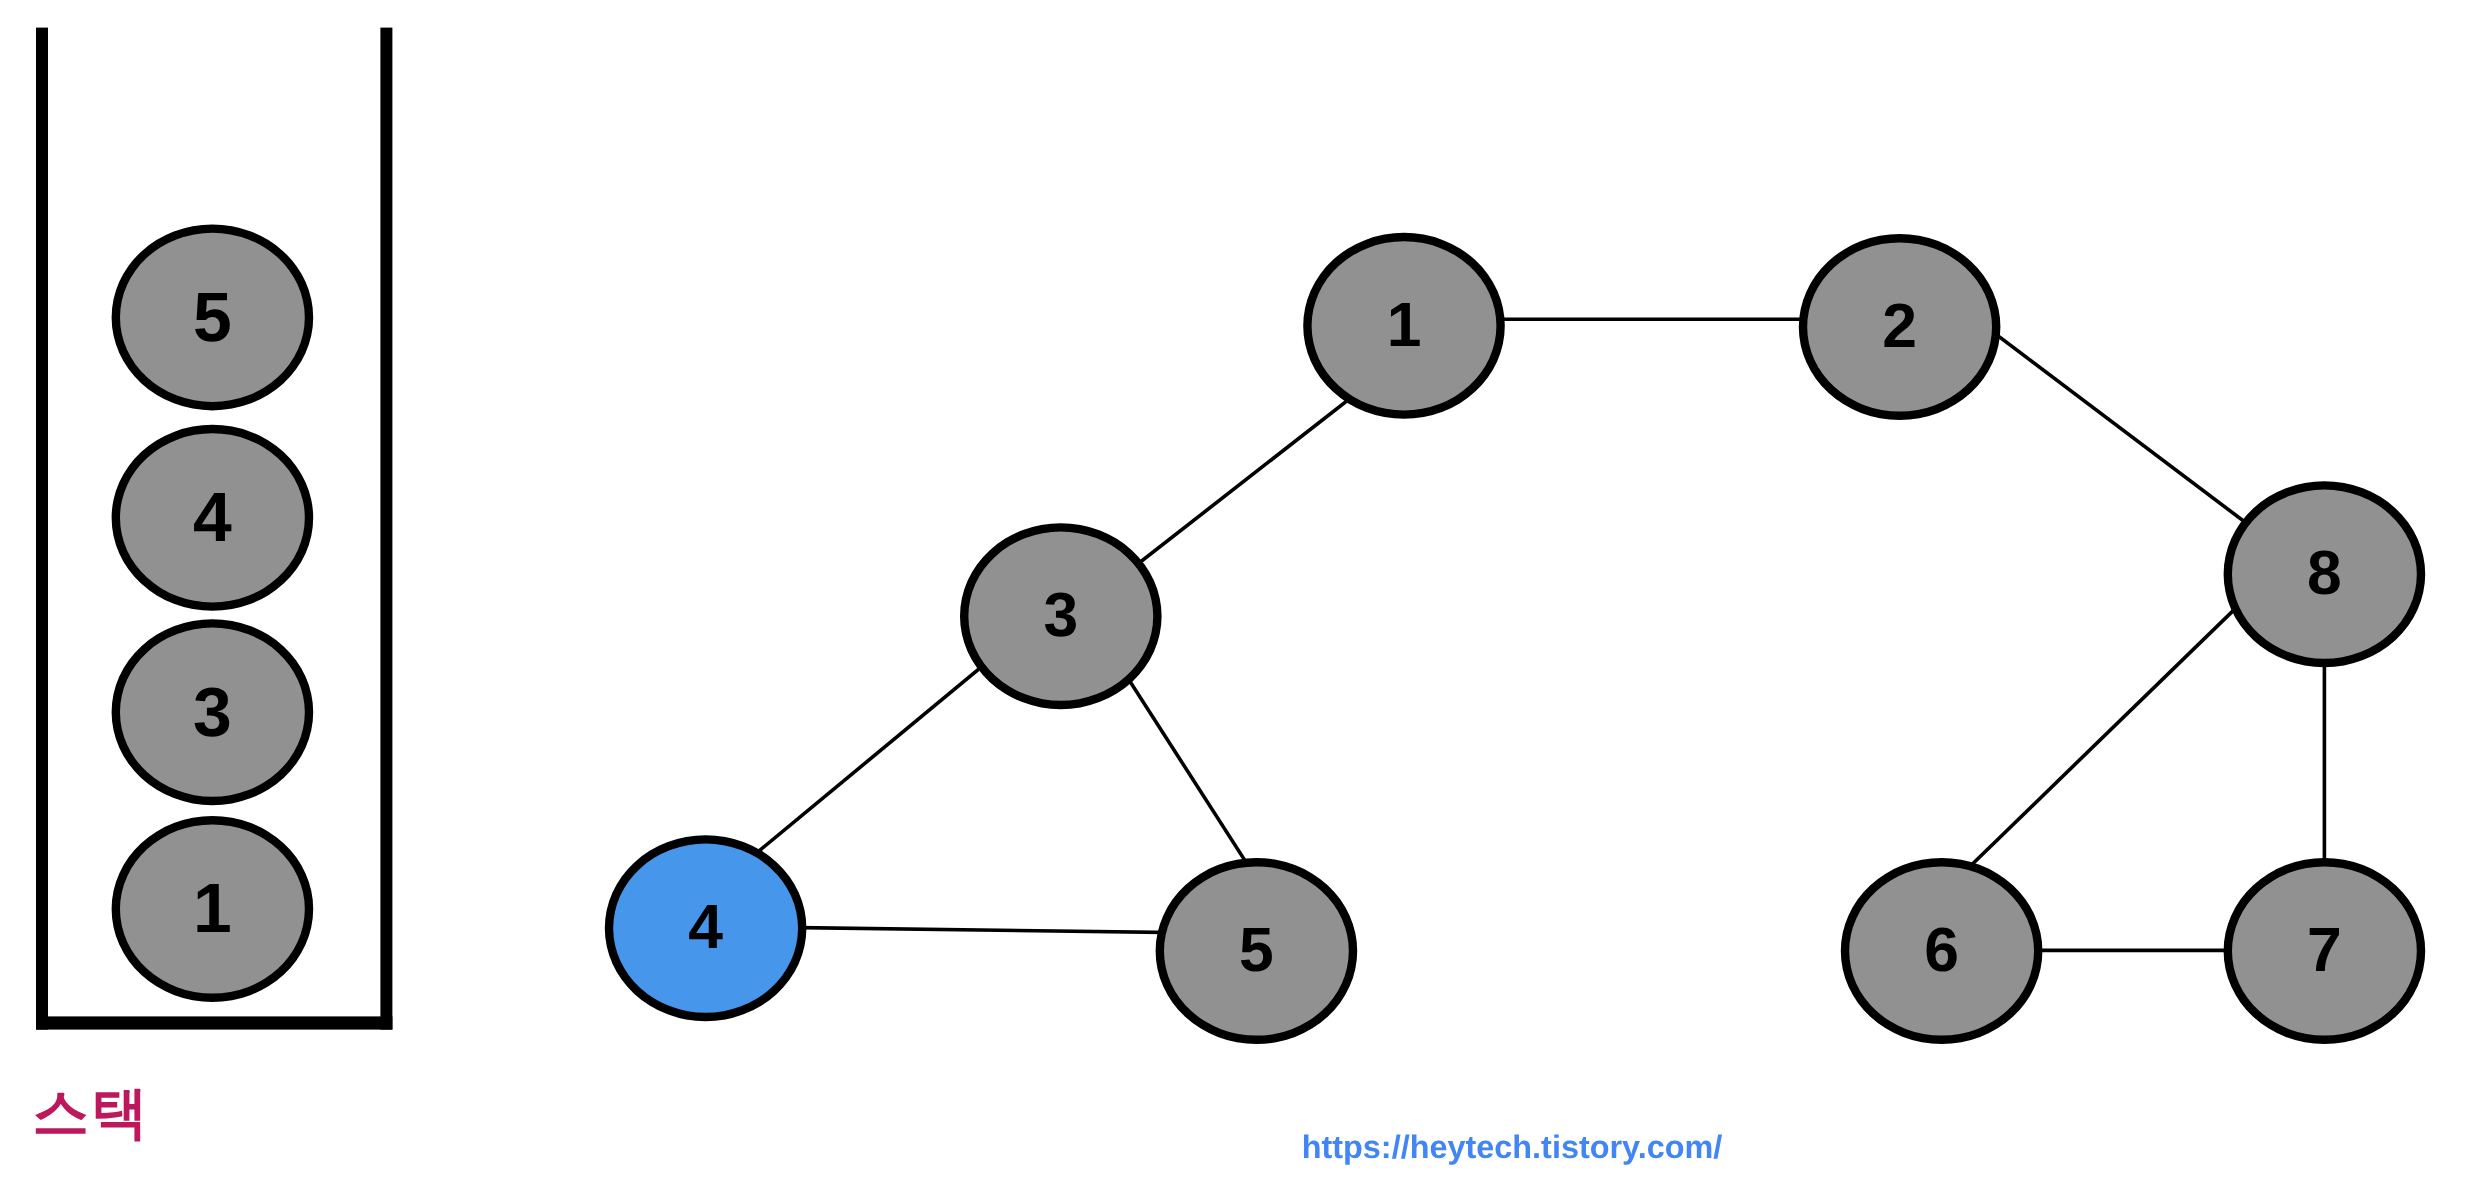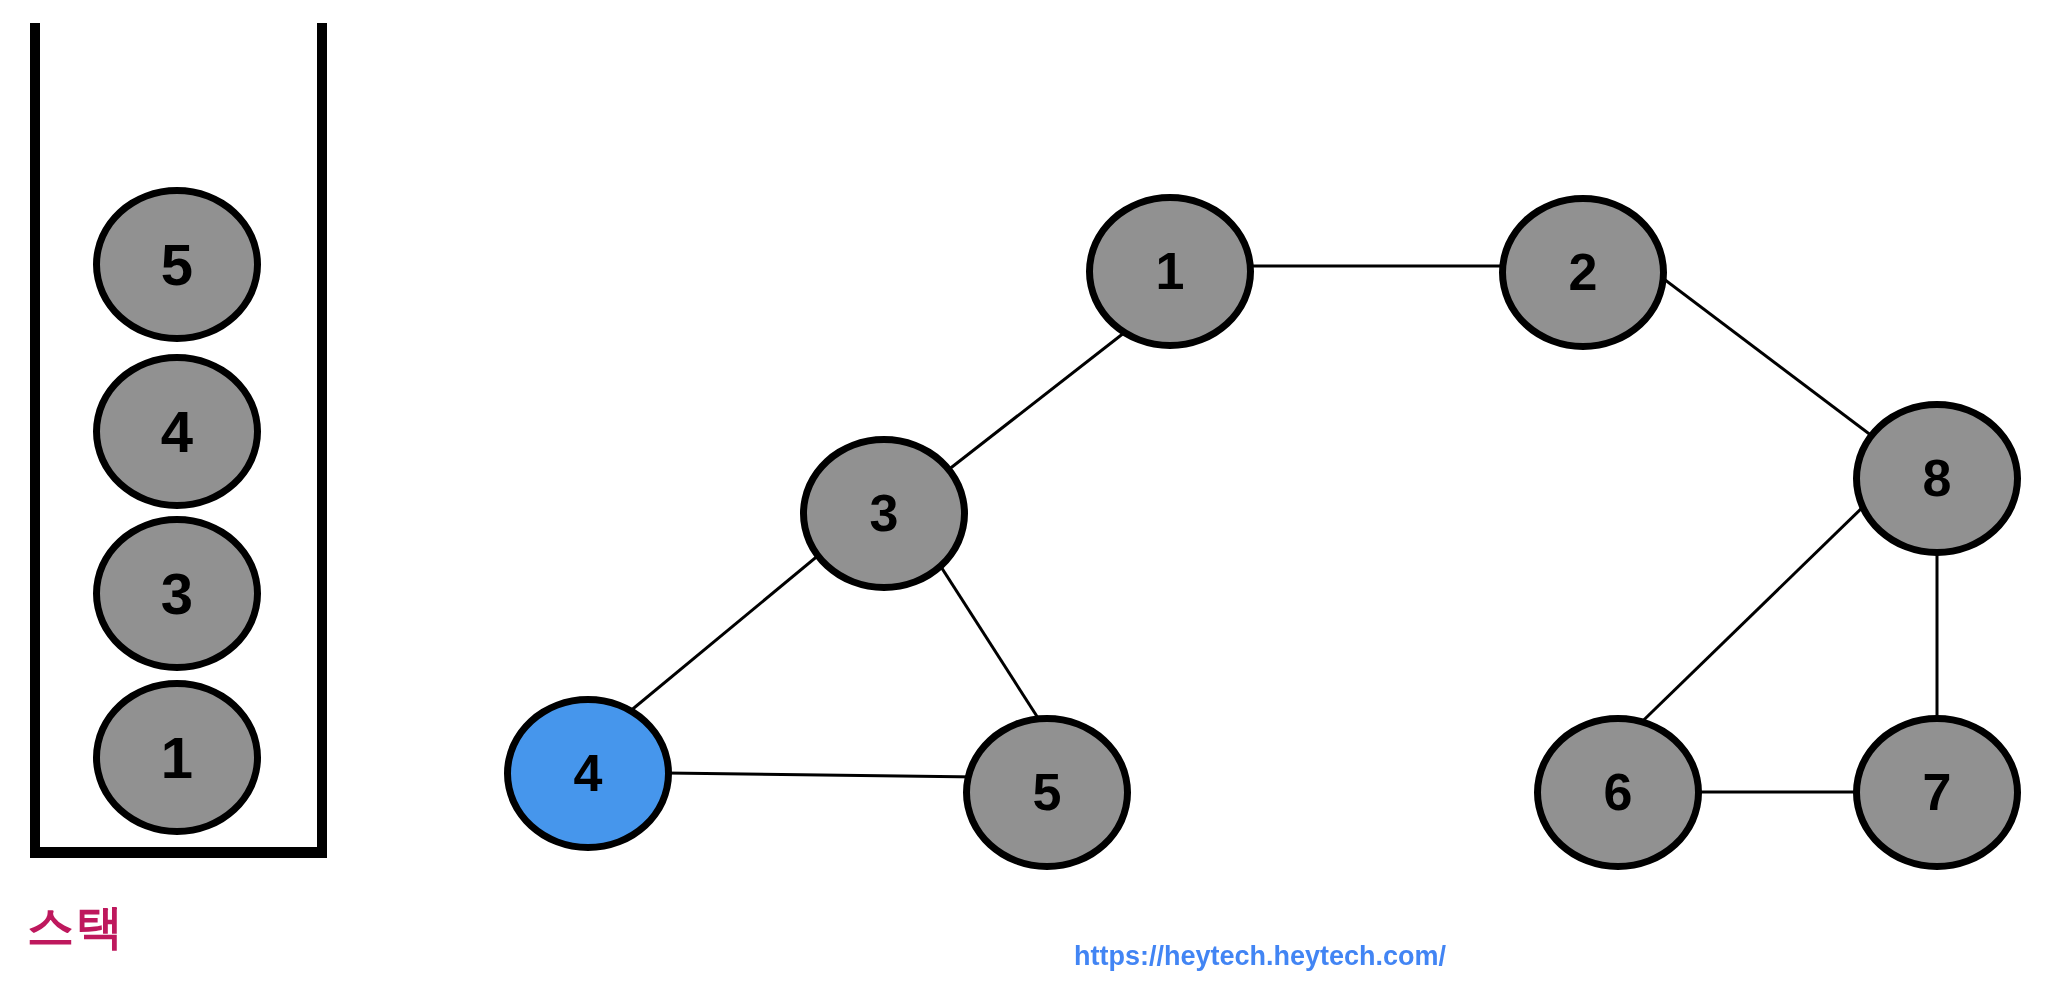--- a/index.html
+++ b/index.html
@@ -108,15 +108,15 @@
       <div class="node graph-node" style="left: 1086px; top: 193.5px;">1</div>
       <div class="node graph-node" style="left: 1499px; top: 194.5px;">2</div>
       <div class="node graph-node" style="left: 800px; top: 435.5px;">3</div>
       <div class="node graph-node active" style="left: 504px; top: 695.5px;">4</div>
       <div class="node graph-node" style="left: 963px; top: 714.5px;">5</div>
       <div class="node graph-node" style="left: 1534px; top: 714.5px;">6</div>
       <div class="node graph-node" style="left: 1853px; top: 714.5px;">7</div>
       <div class="node graph-node" style="left: 1853px; top: 400.5px;">8</div>
     </div>
 
-  <div id="footer-url">https://heytech.heytech.com/</div>
+  <div id="footer-url">https://heytech.tistory.com/</div>
 
 </div>
 
 </body></html>

